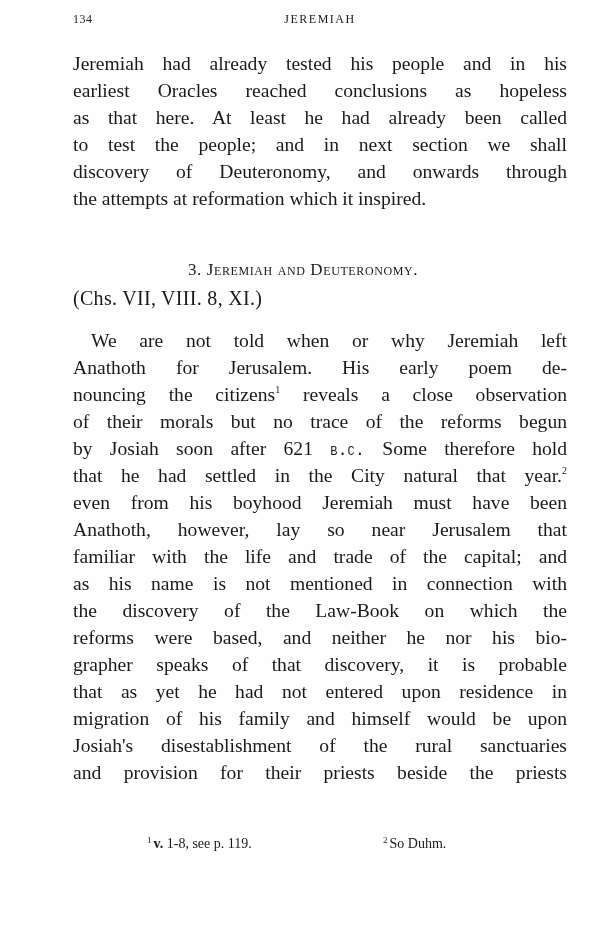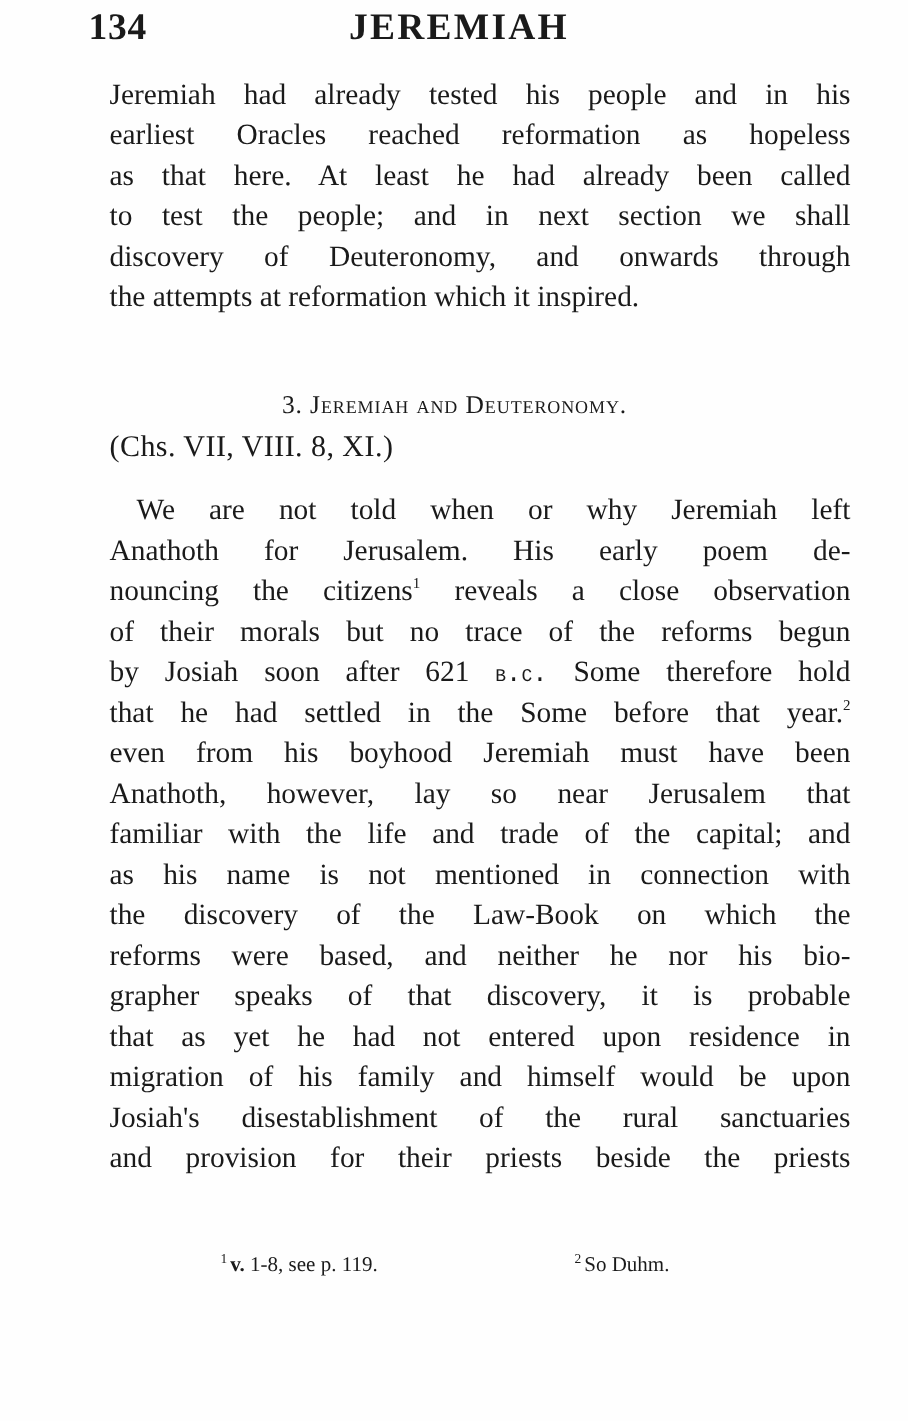--- a/index.html
+++ b/index.html
@@ -16,26 +16,25 @@
       color: #1a1a1a;
     }
     .page {
       position: absolute;
       left: 0; top: 0;
       width: 605px; height: 947px;
     }
     .running-head {
       position: absolute;
       top: 6px;
-      left: 59px;
+      left: 73px;
       width: 494px;
       height: 26px;
-      font-size: 25px;
+      font-size: 12px;
       line-height: 26px;
-      font-weight: bold;
     }
     .page-number {
       position: absolute;
       left: 0;
       top: 0;
       letter-spacing: 0.5px;
     }
     .running-title {
       position: absolute;
       left: 0;
@@ -120,21 +119,21 @@
 
 <div class="page">
 
   <div class="running-head">
     <span class="page-number">134</span>
     <span class="running-title">JEREMIAH</span>
   </div>
 
   <div class="body-block block-1">
     <span class="line">Jeremiah had already tested his people and in his</span>
-    <span class="line">earliest Oracles reached reformation as hopeless</span>
+    <span class="line">earliest Oracles reached conclusions as hopeless</span>
     <span class="line">as that here.   At least he had already been called</span>
     <span class="line">to test the people; and in next section we shall</span>
     <span class="line">discovery of Deuteronomy, and onwards through</span>
     <span class="line last">the attempts at reformation which it inspired.</span>
   </div>
 
   <div class="section-heading">
     <span>3.</span>
     <span class="sc">Jeremiah</span>
     <span class="sc">and</span>
@@ -142,21 +141,21 @@
   </div>
 
   <div class="section-subheading">(Chs. VII, VIII. 8, XI.)</div>
 
   <div class="body-block block-2">
     <span class="line indent">We are not told when or why Jeremiah left</span>
     <span class="line">Anathoth for Jerusalem.  His early poem de-</span>
     <span class="line"><span>nouncing the citizens</span><sup class="fn">1</sup><span> reveals a close observation</span></span>
     <span class="line">of their morals but no trace of the reforms begun</span>
     <span class="line"><span>by Josiah soon after 621</span> <span class="smallcaps">b.c.</span><span>   Some therefore hold</span></span>
-    <span class="line"><span>that he had settled in the Some before that year.</span><sup class="fn">2</sup></span>
+    <span class="line"><span>that he had settled in the City natural that year.</span><sup class="fn">2</sup></span>
     <span class="line">even from his boyhood Jeremiah must have been</span>
     <span class="line">Anathoth, however, lay so near Jerusalem that</span>
     <span class="line">familiar with the life and trade of the capital; and</span>
     <span class="line">as his name is not mentioned in connection with</span>
     <span class="line">the discovery of the Law-Book on which the</span>
     <span class="line">reforms were based, and neither he nor his bio-</span>
     <span class="line">grapher speaks of that discovery, it is probable</span>
     <span class="line">that as yet he had not entered upon residence in</span>
     <span class="line">migration of his family and himself would be upon</span>
     <span class="line">Josiah's disestablishment of the rural sanctuaries</span>

